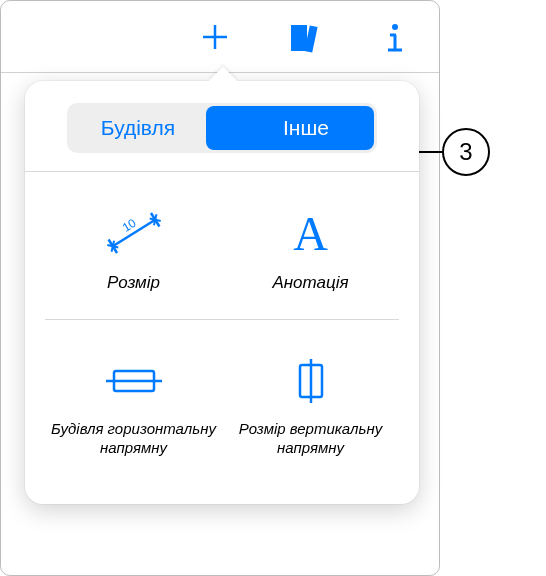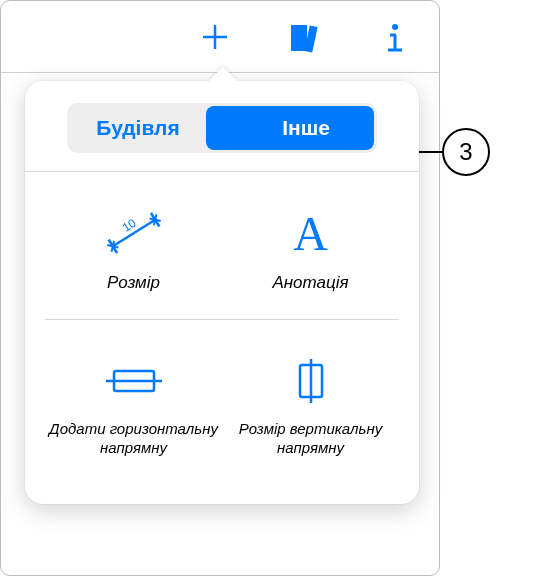--- a/index.html
+++ b/index.html
@@ -78,29 +78,28 @@
       margin: 22px 42px 18px 42px;
       padding: 3px;
     }
     .segment {
       flex: 1;
       text-align: center;
       padding: 10px 0;
       font-size: 21px;
       border-radius: 8px;
       cursor: pointer;
-      font-weight: bold;
     }
     .segment.inactive {
       color: #007aff;
     }
     .segment.active {
       background: #007aff;
       color: #fff;
-      font-weight: 700;
+      font-weight: 400;
       padding-left: 32px;
     }
     .divider {
       height: 1px;
       background: #d8d8d8;
       margin: 0;
     }
     .grid {
       display: grid;
       grid-template-columns: 1fr 1fr;
@@ -228,21 +227,21 @@
       </div>
       <div class="divider2"></div>
       <div class="grid">
         <div class="grid-item">
           <div class="icon-box">
             <svg width="60" height="40" viewBox="0 0 60 40">
               <rect x="10" y="10" width="40" height="20" stroke="#007aff" stroke-width="2.5" fill="none" rx="2"></rect>
               <line x1="2" y1="20" x2="58" y2="20" stroke="#007aff" stroke-width="2.5"></line>
             </svg>
           </div>
-          <div class="item-label small">Додати горизонтальну напрямну</div>
+          <div class="item-label small">Будівля горизонтальну напрямну</div>
         </div>
         <div class="grid-item">
           <div class="icon-box">
             <svg width="50" height="48" viewBox="0 0 50 48">
               <rect x="14" y="8" width="22" height="32" stroke="#007aff" stroke-width="2.5" fill="none" rx="2"></rect>
               <line x1="25" y1="2" x2="25" y2="46" stroke="#007aff" stroke-width="2.5"></line>
             </svg>
           </div>
           <div class="item-label small">Розмір вертикальну напрямну</div>
         </div>

